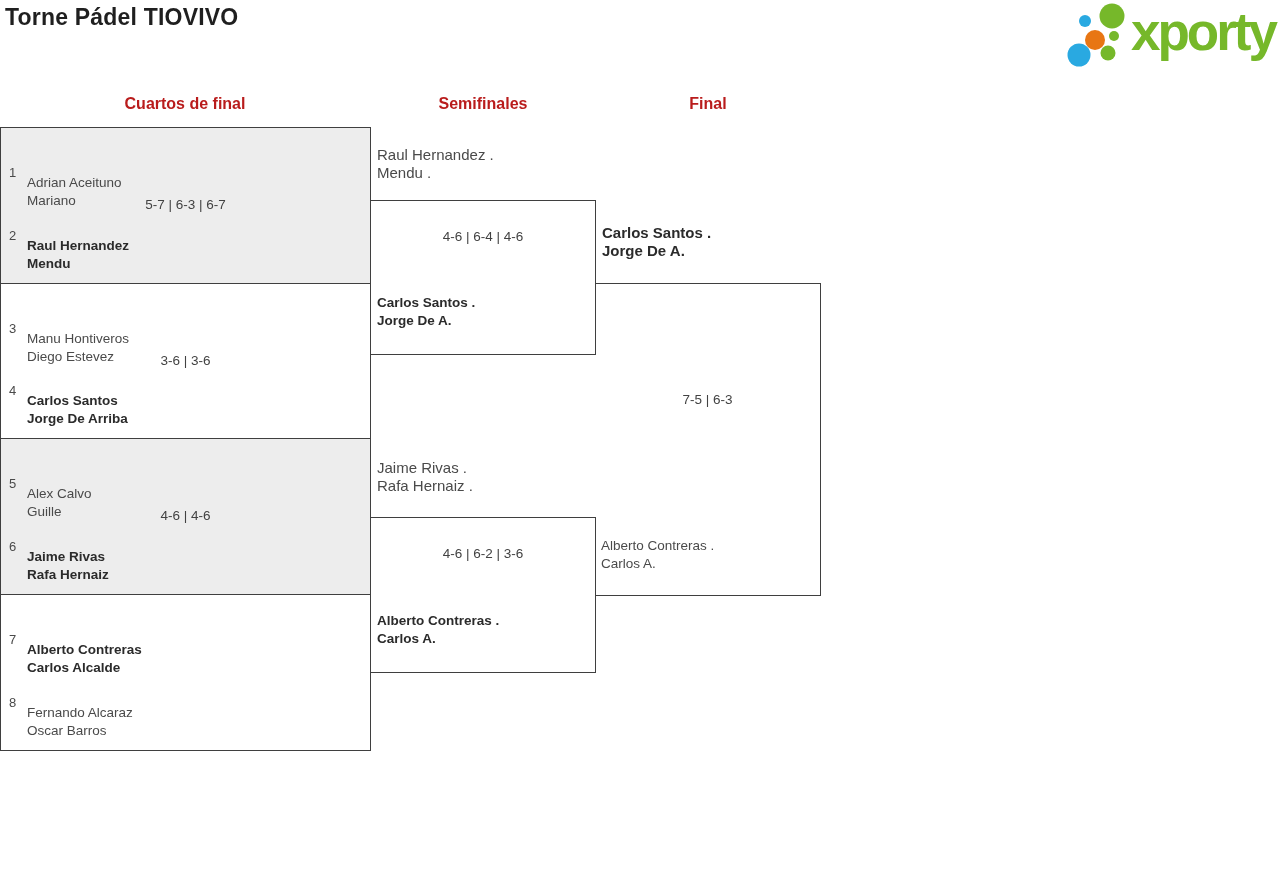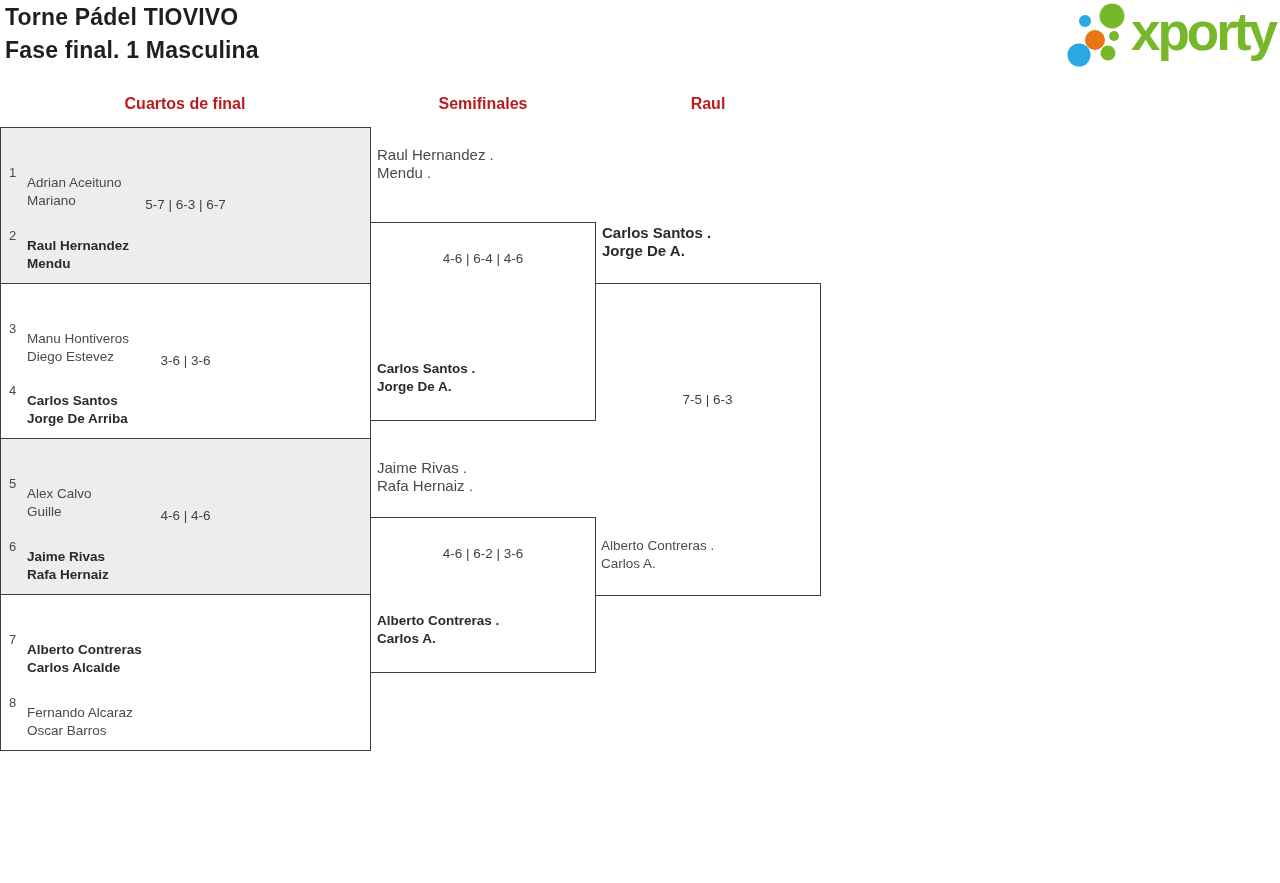--- a/index.html
+++ b/index.html
@@ -25,21 +25,21 @@
 
   
   .match { position:absolute; border:1px solid #3f3f3f; }
   .qf  { left:0; width:371px; }
   .qf1 { top:127px; height:157px; background:#ededed; }
   .qf2 { top:283px; height:156px; background:#ffffff; }
   .qf3 { top:438px; height:157px; background:#ededed; }
   .qf4 { top:594px; height:157px; background:#ffffff; }
 
   .sf  { left:370px; width:226px; background:transparent; }
-  .sf1 { top:222px; height:199px;padding-left:8px; }
+  .sf1 { top:200px; height:155px;padding-left:8px; }
   .sf2 { top:517px; height:156px; }
 
   .final-box { left:595px; width:226px; top:283px; height:313px;
     border:1px solid #3f3f3f; border-left:none; background:transparent; }
 
   
   .trow { position:absolute; left:8px; display:flex; align-items:center; }
   .trow.top { top:7px; }
   .trow.bot { bottom:10px; }
   .seed { width:16px; flex:none; font-size:13px; color:#4a4a4a; }
@@ -64,38 +64,37 @@
 
   .winner { font-weight:700; color:#2b2b2b; }
 </style>
 </head>
 <body>
 
 <div class="page">
 
   <div class="title">
     <div>Torne Pádel TIOVIVO</div>
-    <div>Fase final. 1 Masculina</div>
   </div>
 
   <div class="logo">
     <svg width="62" height="70" viewBox="0 0 62 70">
       <circle cx="19" cy="21" r="6" fill="#29a9e1"></circle>
       <circle cx="46" cy="16" r="12.5" fill="#76b82a"></circle>
       <circle cx="48" cy="36" r="5" fill="#76b82a"></circle>
       <circle cx="29" cy="40" r="10" fill="#e87613"></circle>
       <circle cx="13" cy="55" r="11.5" fill="#29a9e1"></circle>
       <circle cx="42" cy="53" r="7.5" fill="#76b82a"></circle>
     </svg>
     <span class="brand">xporty</span>
   </div>
 
   <div class="round-header rh-qf">Cuartos de final</div>
   <div class="round-header rh-sf">Semifinales</div>
-  <div class="round-header rh-f">Raul</div>
+  <div class="round-header rh-f">Final</div>
 
   <div class="match qf qf1">
     <div class="trow top">
       <span class="seed">1</span>
       <span class="tlines">
         <div>Adrian Aceituno</div>
         <div>Mariano</div>
       </span>
     </div>
     <div class="score">5-7 | 6-3 | 6-7</div>

